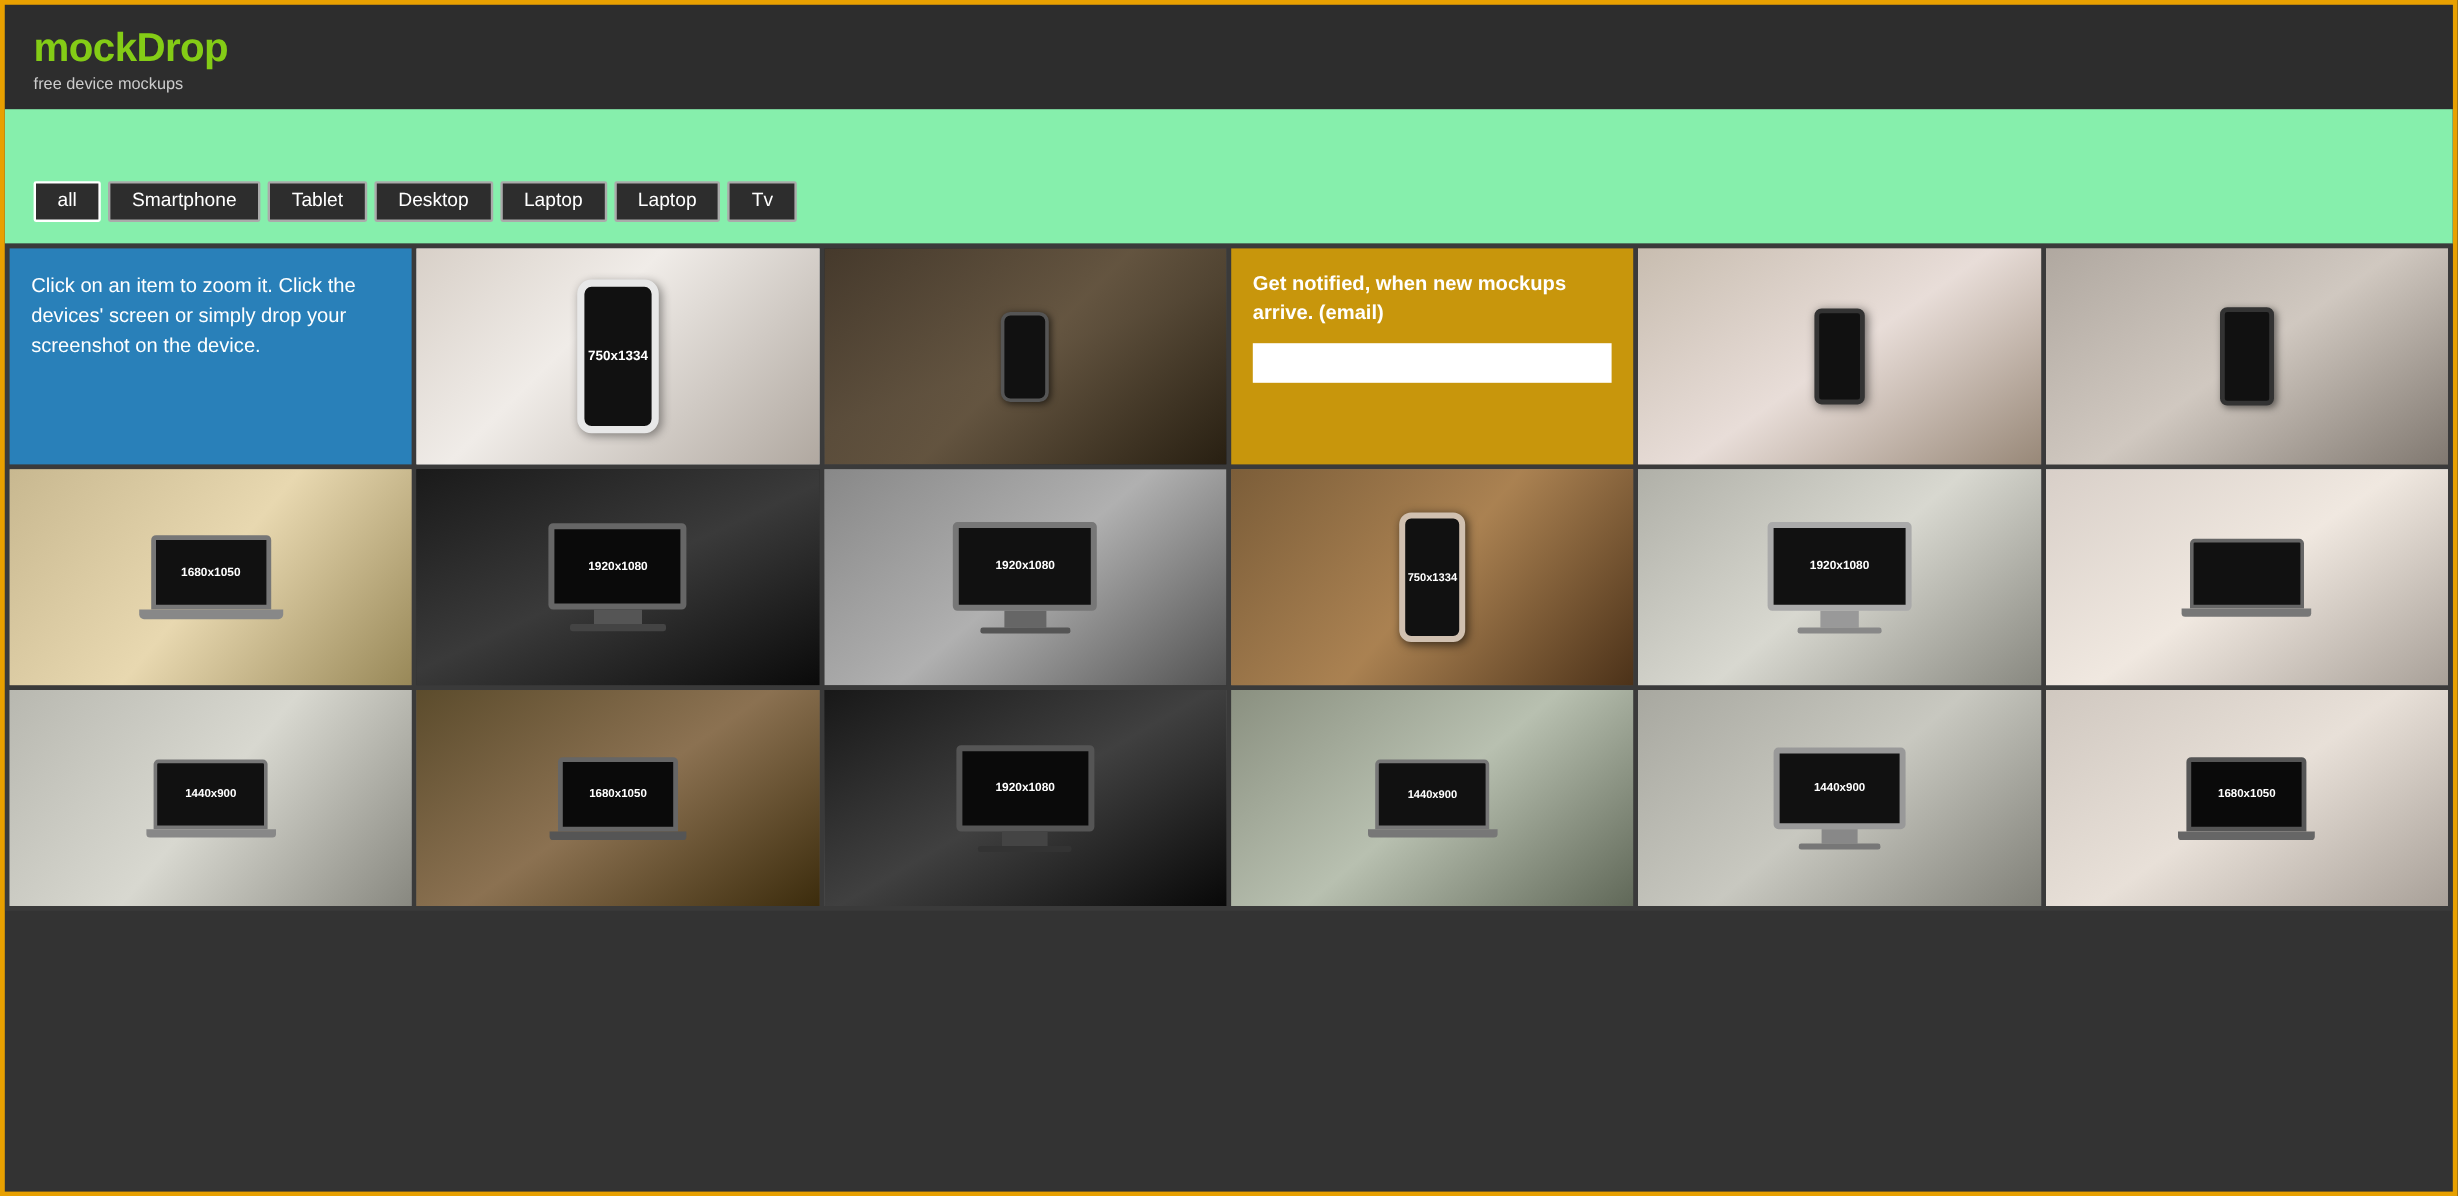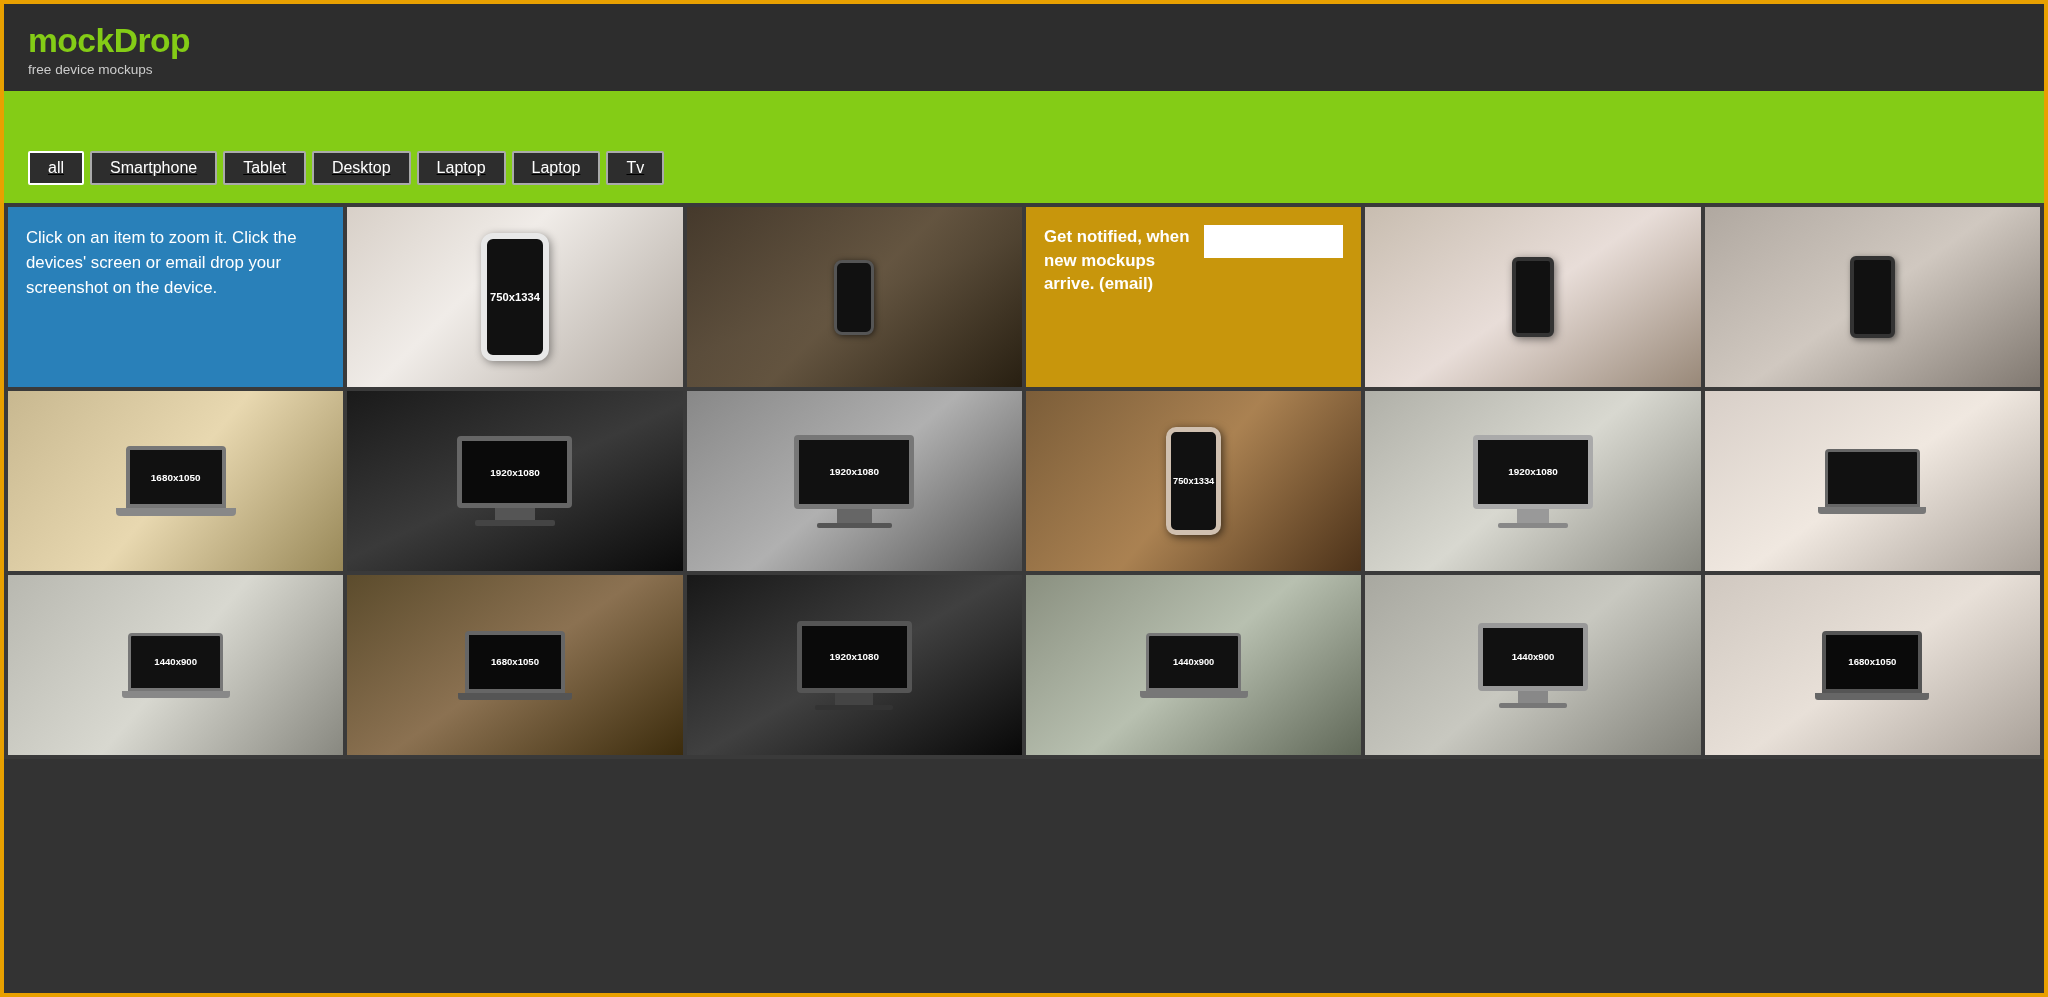--- a/index.html
+++ b/index.html
@@ -18,26 +18,25 @@
       font-size: 2.1em;
       font-weight: bold;
       letter-spacing: -0.5px;
     }
     #header .logo-sub {
       color: #ccc;
       font-size: 0.85em;
       margin-top: 2px;
     }
     #filter-bar {
-      background: #84cc16;
+      background: #86efac;
       padding: 60px 24px 18px 24px;
       display: flex;
       gap: 6px;
       flex-wrap: wrap;
-      text-decoration: underline;
     }
     .filter-btn {
       background: #2d2d2d;
       color: #fff;
       border: 2px solid #aaa;
       padding: 6px 18px;
       font-size: 1em;
       cursor: pointer;
       border-radius: 2px;
     }
@@ -64,21 +63,21 @@
     }
     .grid-cell.info-blue {
       background: #2980b9;
       padding: 18px;
       align-items: flex-start;
       justify-content: flex-start;
     }
     .grid-cell.info-gold {
       background: #c8960c;
       padding: 18px;
-      flex-direction: row;
+      flex-direction: column;
       align-items: flex-start;
       justify-content: flex-start;
     }
     .info-text {
       color: #fff;
       font-size: 1.05em;
       line-height: 1.5;
     }
     .notify-text {
       color: #fff;
@@ -144,21 +143,21 @@
   <button class="filter-btn">Tablet</button>
   <button class="filter-btn">Desktop</button>
   <button class="filter-btn">Laptop</button>
   <button class="filter-btn">Laptop</button>
   <button class="filter-btn">Tv</button>
 </div>
 
 <div id="main-grid">
 
   <div class="grid-cell row1 info-blue">
-    <span class="info-text">Click on an item to zoom it. Click the devices' screen or email drop your screenshot on the device.</span>
+    <span class="info-text">Click on an item to zoom it. Click the devices' screen or simply drop your screenshot on the device.</span>
   </div>
 
   <div class="grid-cell row1 bg-phone-white">
     <div style="position:absolute;top:0;left:0;right:0;bottom:0;background:linear-gradient(135deg,#d8d0c8 0%,#f0ece8 40%,#b0a8a0 100%);"></div>
 
     <div style="position:relative;z-index:2;width:68px;height:128px;background:#111;border-radius:12px;border:6px solid #e8e8e8;box-shadow:2px 2px 8px rgba(0,0,0,0.4);display:flex;align-items:center;justify-content:center;">
       <span style="color:#fff;font-size:0.7em;font-weight:bold;text-align:center;">750x1334</span>
     </div>
   </div>
 

